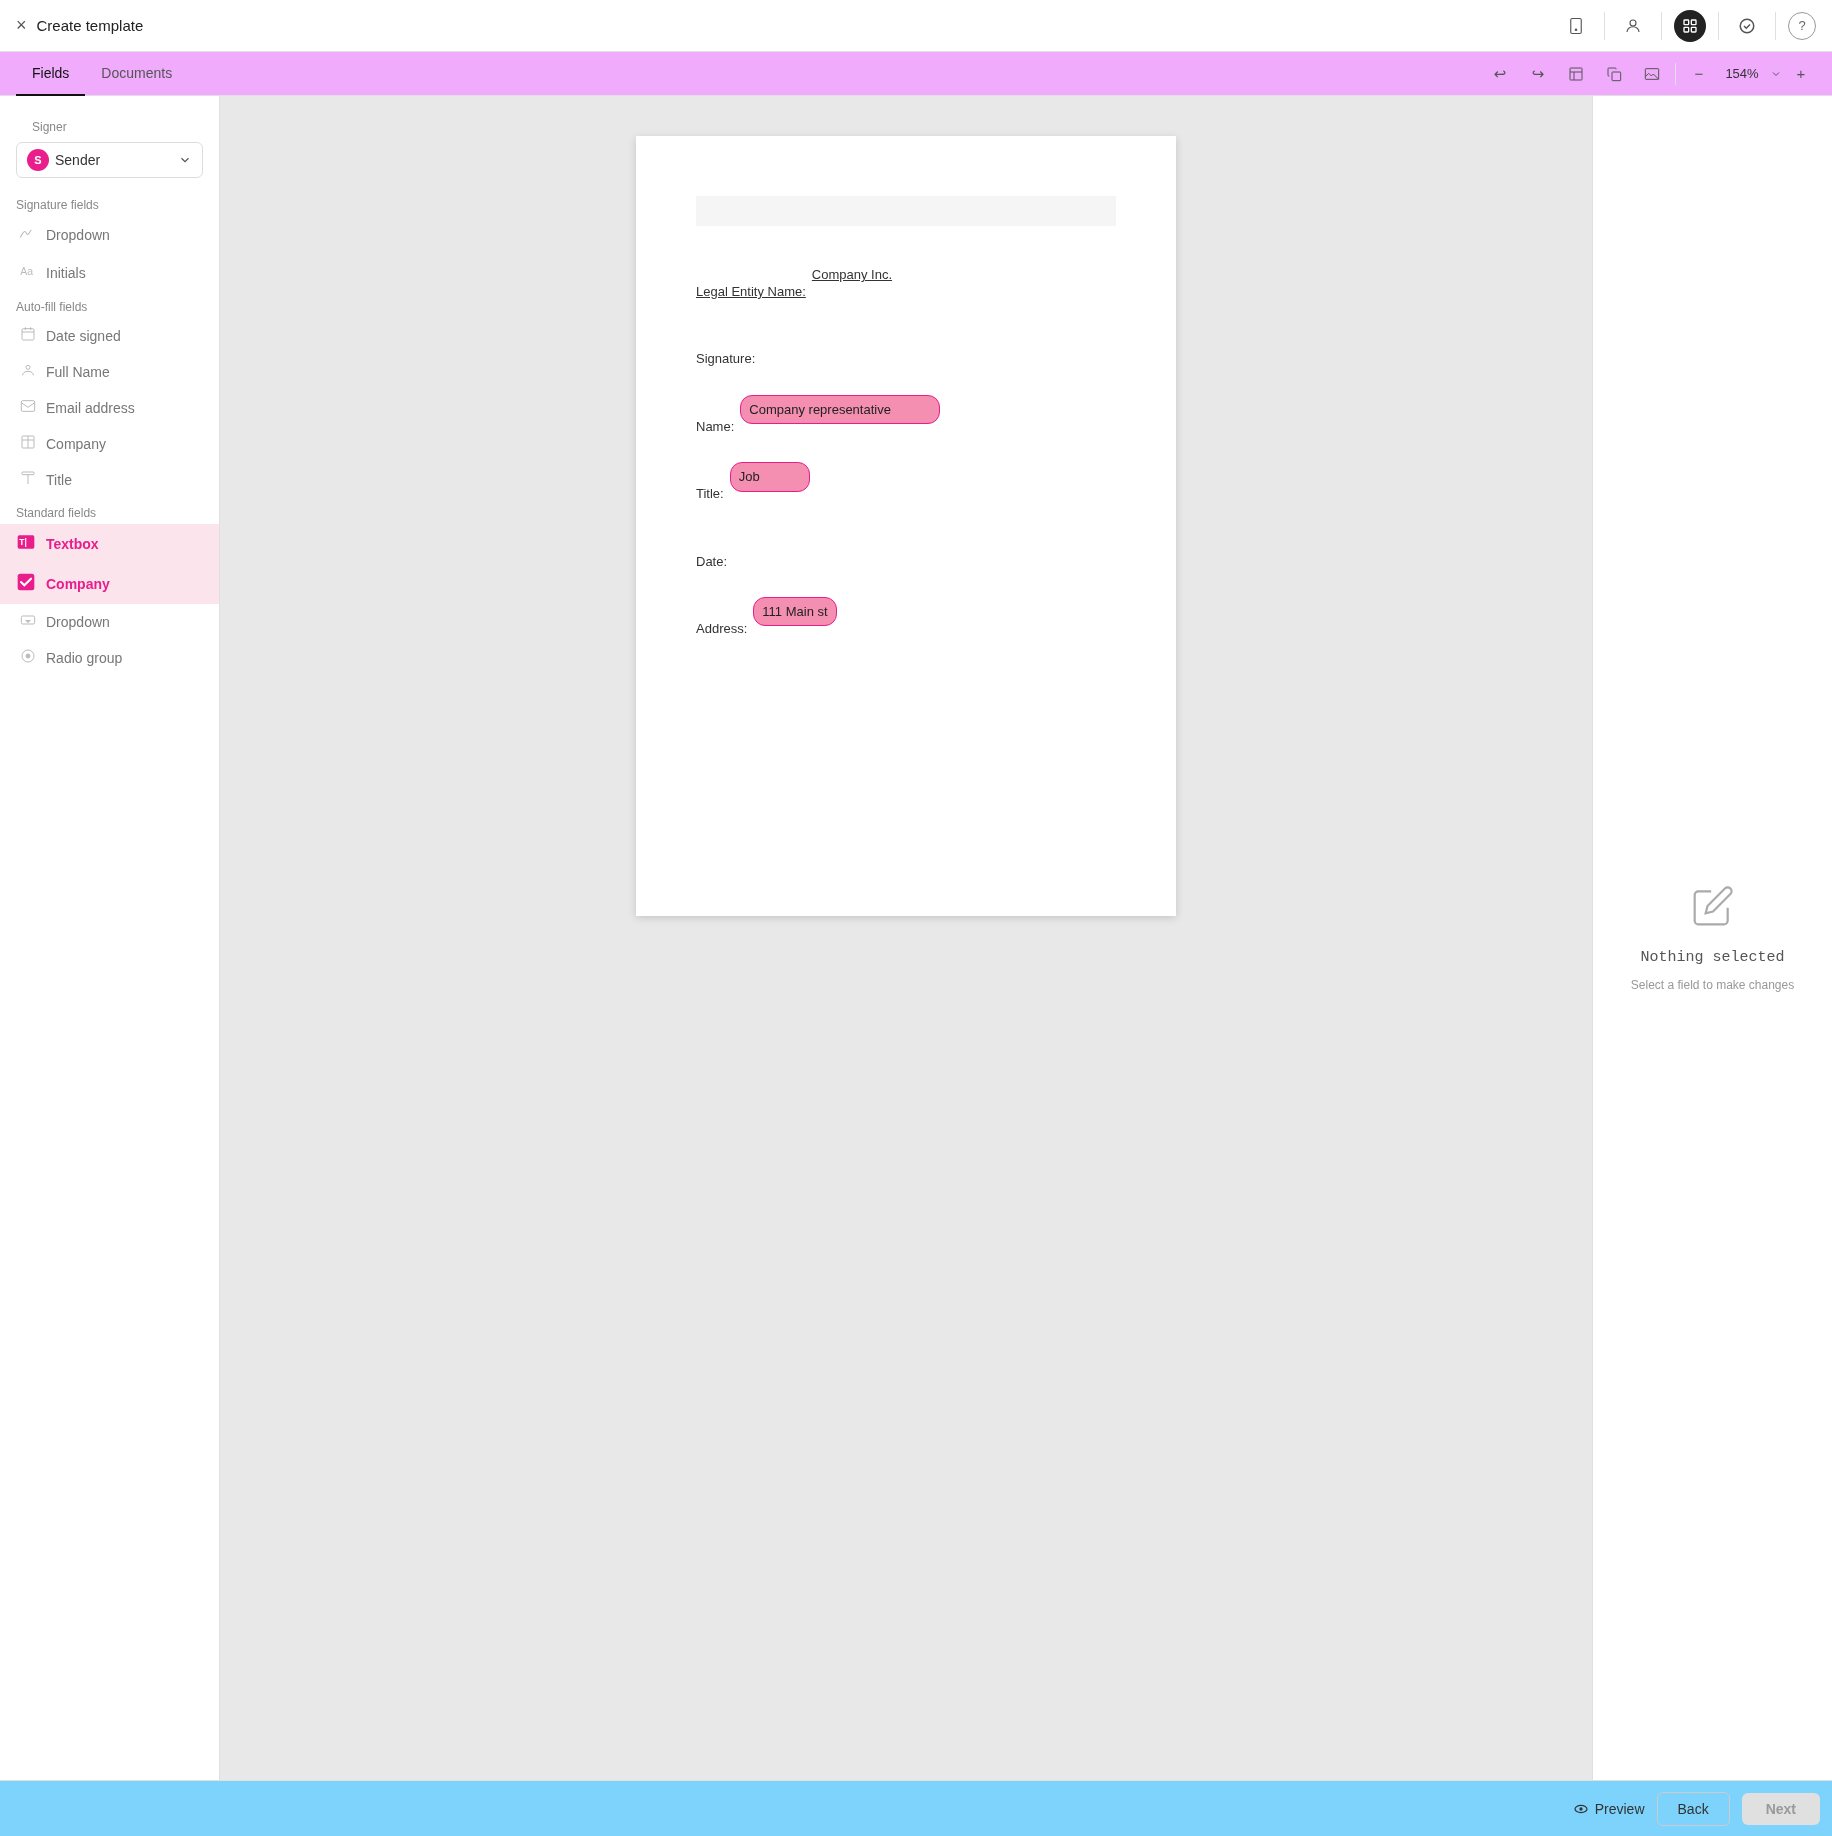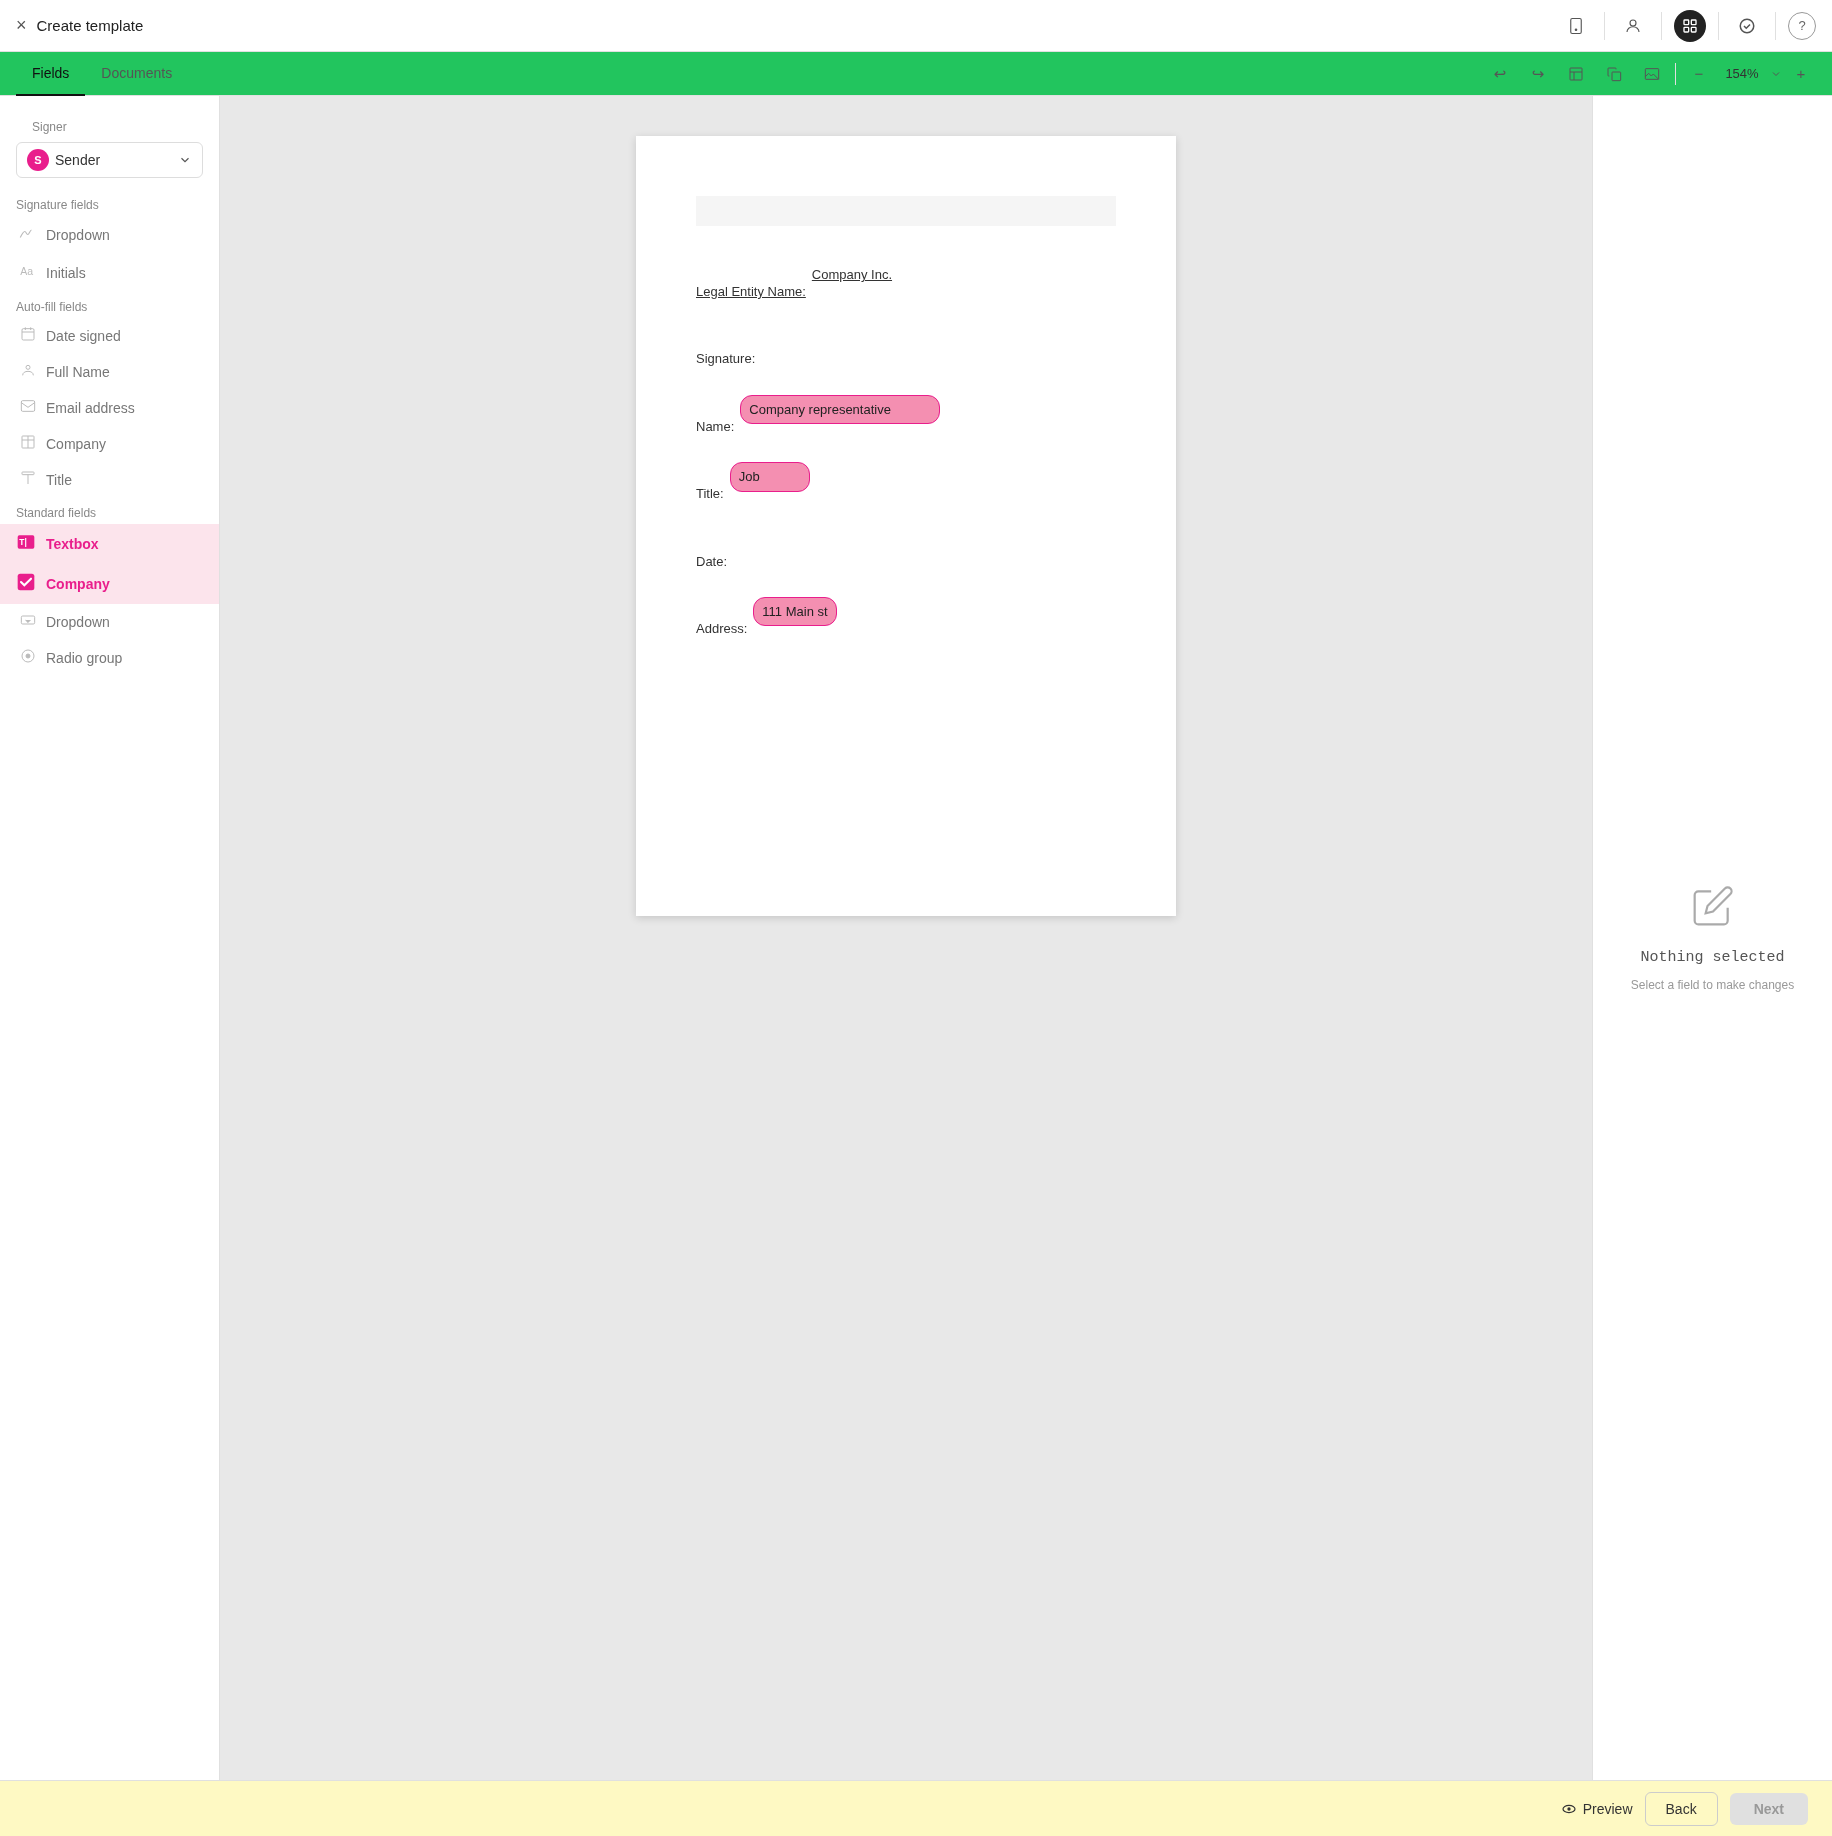--- a/index.html
+++ b/index.html
@@ -16,21 +16,21 @@
     .close-btn { background: none; border: none; cursor: pointer; font-size: 18px; color: #555; display: flex; align-items: center; }
     .top-bar-icons { display: flex; align-items: center; gap: 8px; }
     .top-bar-icon { width: 32px; height: 32px; display: flex; align-items: center; justify-content: center; border-radius: 50%; cursor: pointer; color: #555; font-size: 16px; }
     .top-bar-icon.active { background: #222; color: #fff; }
     .top-bar-divider { width: 1px; height: 28px; background: #e0e0e0; margin: 0 4px; }
     .help-btn { width: 28px; height: 28px; border-radius: 50%; border: 1.5px solid #999; display: flex; align-items: center; justify-content: center; font-size: 13px; color: #666; cursor: pointer; }
 
     
     .tabs-bar {
       display: flex; align-items: center; justify-content: space-between;
-      background: #22c55e; border-bottom: 1px solid #e0e0e0;
+      background: #f0abfc; border-bottom: 1px solid #e0e0e0;
       padding: 0 16px; height: 44px; flex-shrink: 0;
     }
     .tabs-left { display: flex; gap: 0; }
     .tab {
       padding: 0 16px; height: 44px; display: flex; align-items: center;
       font-size: 14px; cursor: pointer; color: #555; border-bottom: 2px solid transparent;
       font-weight: 500;
     }
     .tab.active { color: #111; border-bottom: 2px solid #111; }
     .tabs-right { display: flex; align-items: center; gap: 8px; }
@@ -102,23 +102,23 @@
       display: flex; flex-direction: column; align-items: center;
       justify-content: center; flex-shrink: 0;
     }
     .nothing-selected { display: flex; flex-direction: column; align-items: center; gap: 12px; color: #888; }
     .nothing-selected .pencil-icon { font-size: 36px; color: #aaa; }
     .nothing-selected-title { font-size: 15px; color: #555; font-weight: 500; font-family: Liberation Mono, monospace; }
     .nothing-selected-sub { font-size: 12px; color: #999; text-align: center; }
 
     
     .bottom-bar {
-      height: 56px; background: #fef9c3; border-top: 1px solid #e0e0e0;
+      height: 56px; background: #7dd3fc; border-top: 1px solid #e0e0e0;
       display: flex; align-items: center; justify-content: flex-end;
-      padding: 0 24px; gap: 12px; flex-shrink: 0;
+      padding: 0 12px; gap: 12px; flex-shrink: 0;
     }
     .btn-preview {
       display: flex; align-items: center; gap: 6px;
       background: none; border: none; cursor: pointer;
       font-size: 14px; color: #333; font-weight: 500;
     }
     .btn-back {
       background: none; border: 1px solid #ccc; border-radius: 6px;
       padding: 8px 20px; cursor: pointer; font-size: 14px; color: #333; font-weight: 500;
     }

